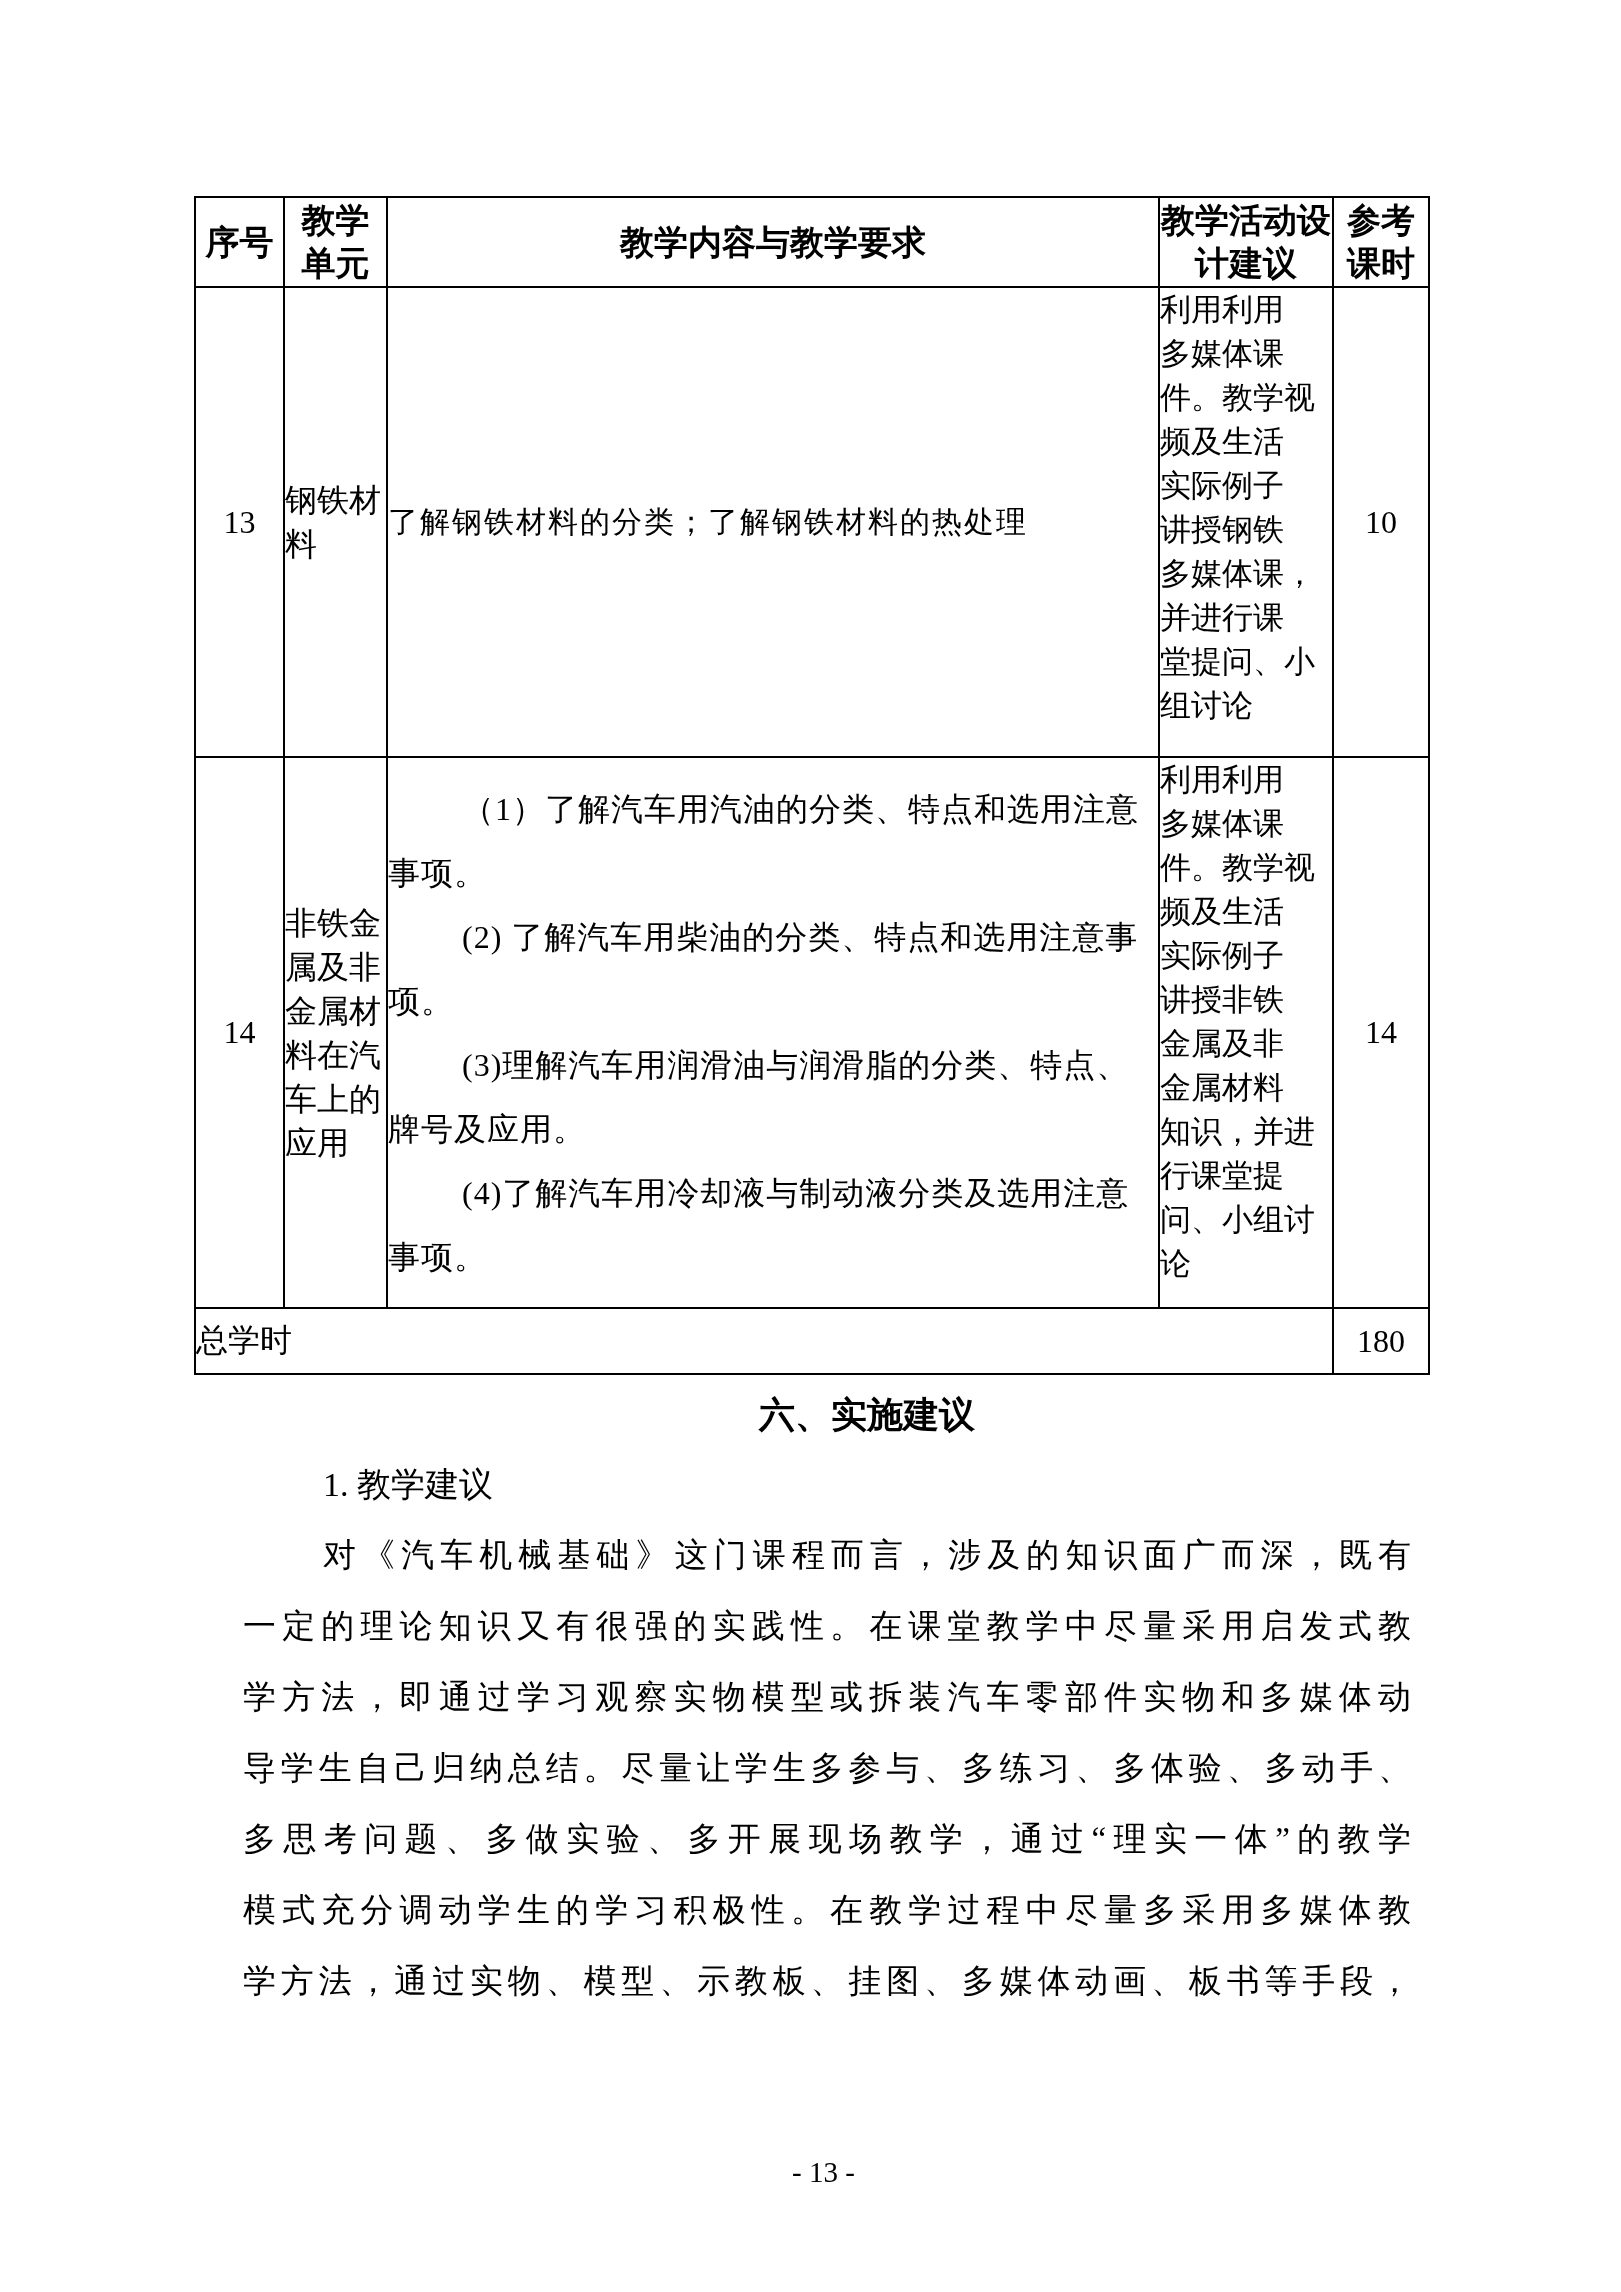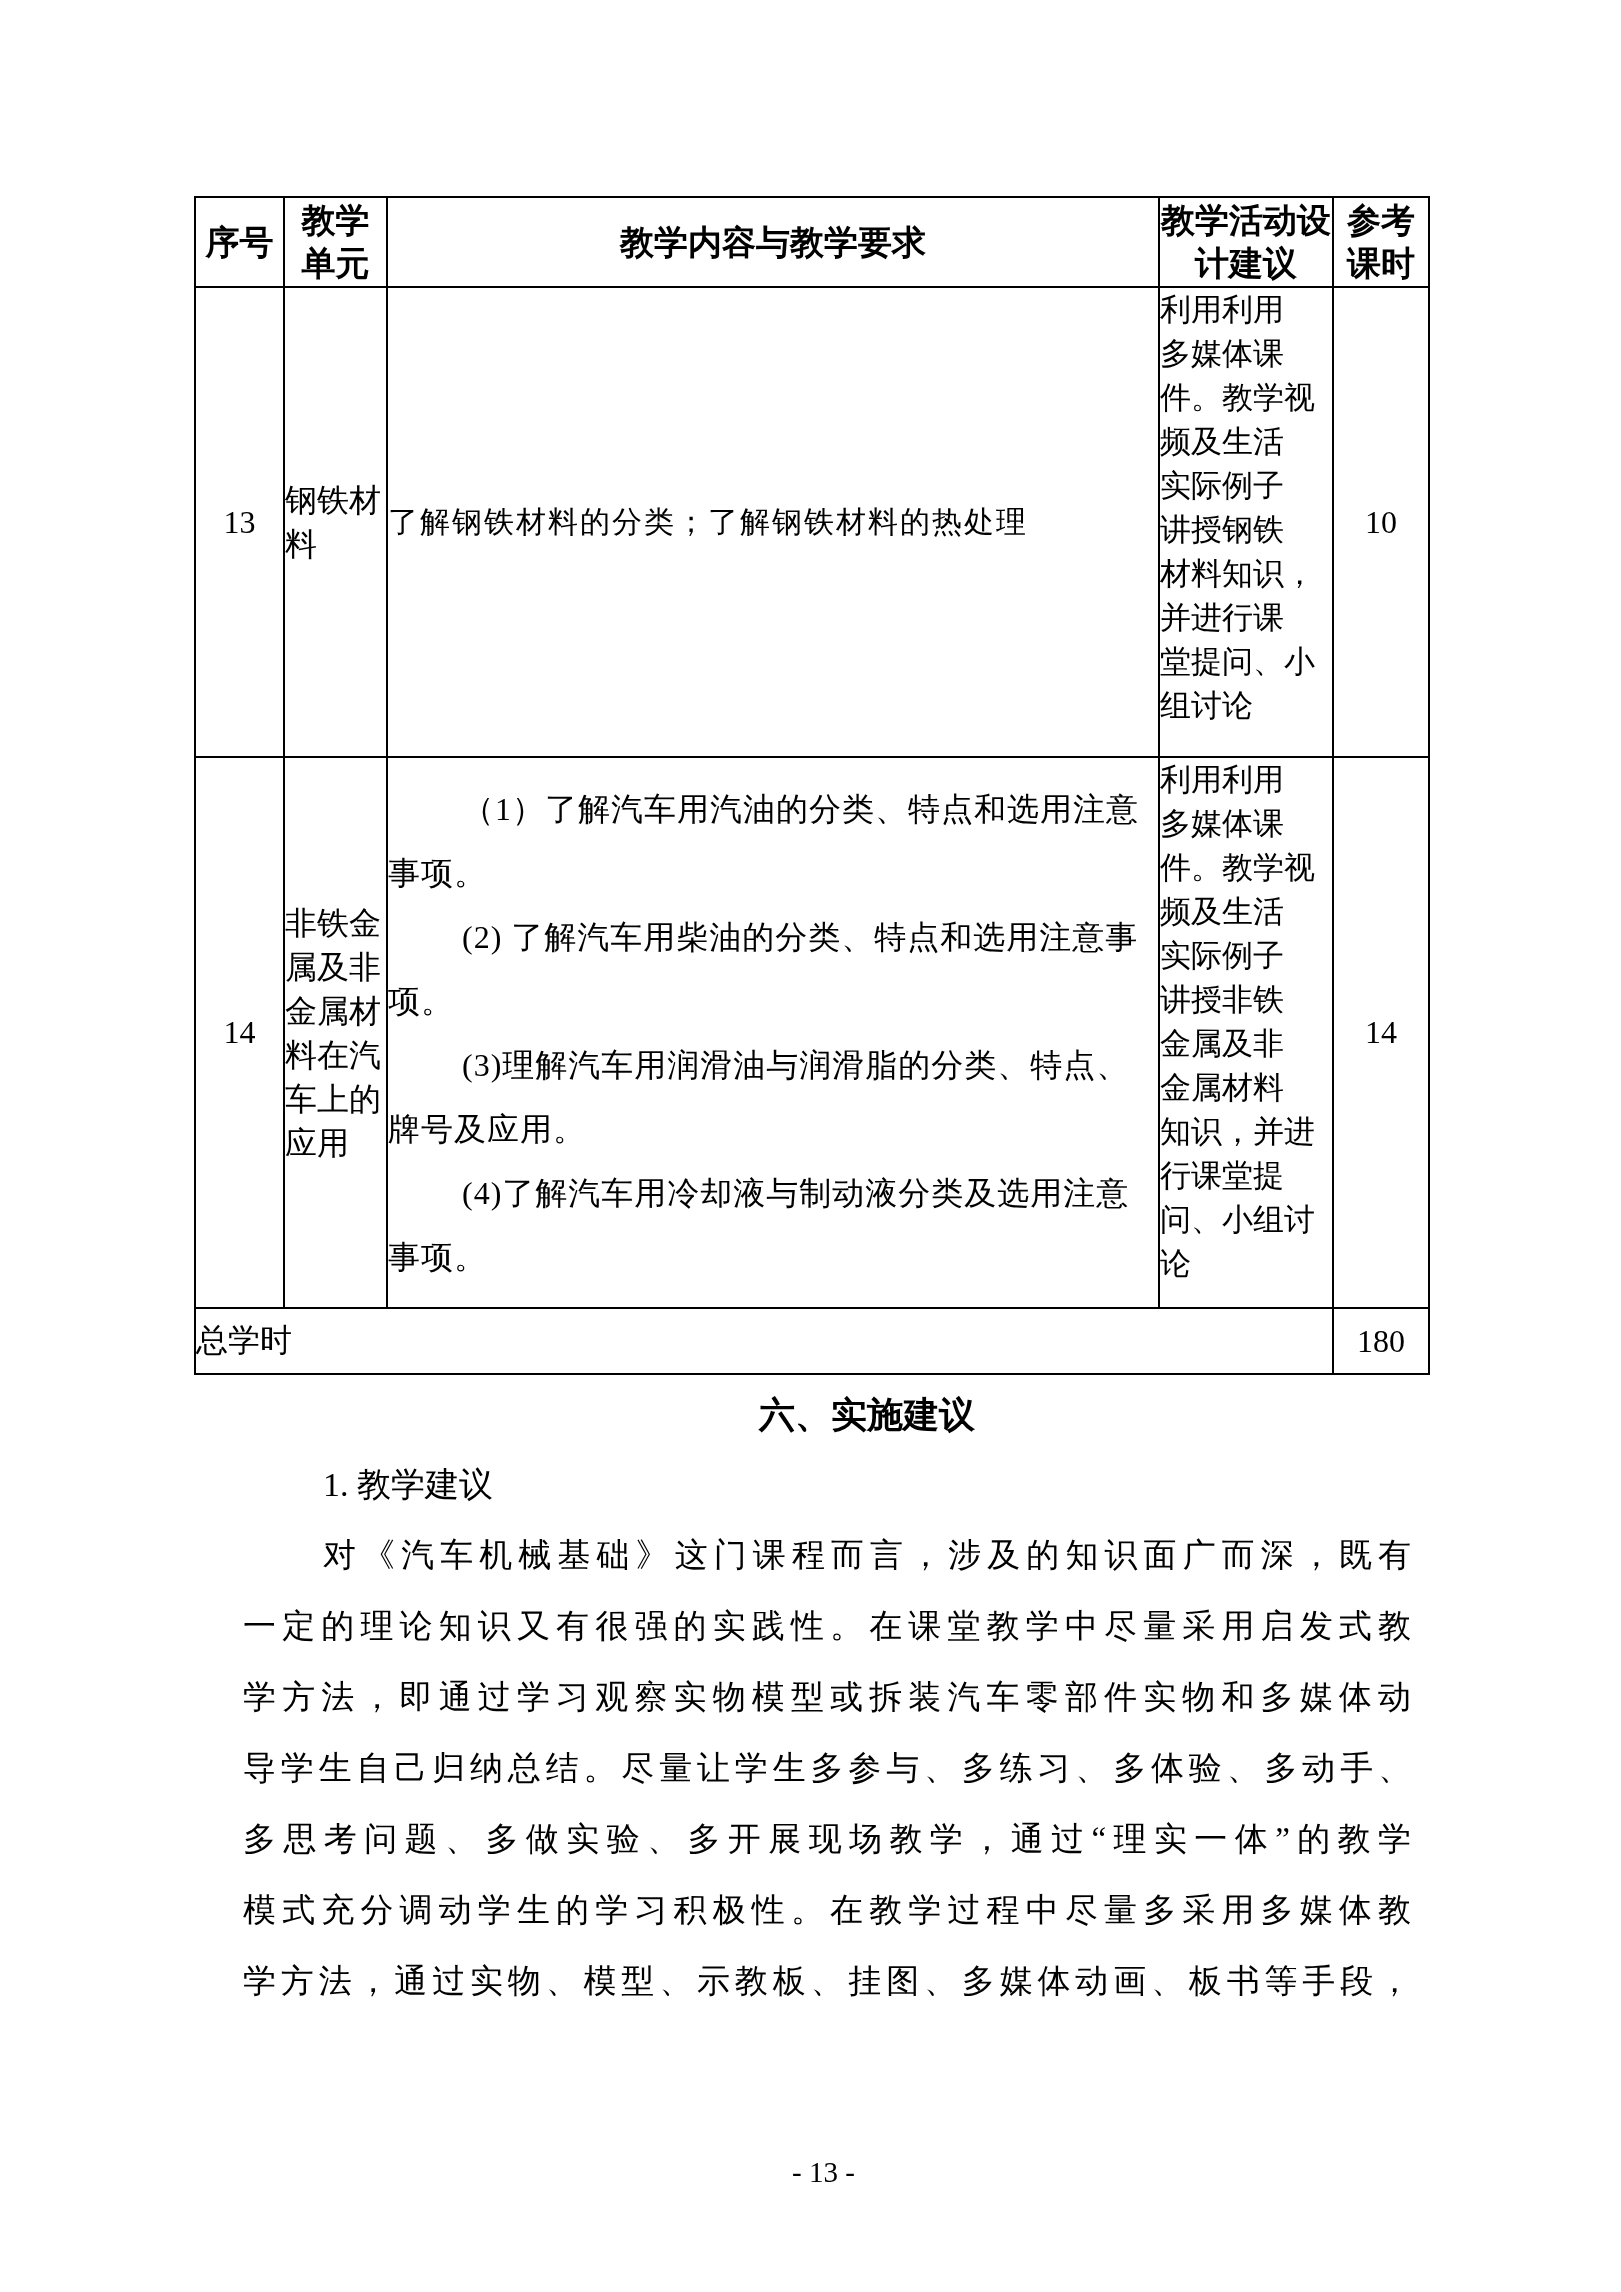--- a/index.html
+++ b/index.html
@@ -176,21 +176,21 @@
         <td class="content-cell">
           <div class="content-single-line">了解钢铁材料的分类；了解钢铁材料的热处理</div>
         </td>
         <td class="activity-cell">
           <div class="activity-line">利用利用</div>
           <div class="activity-line">多媒体课</div>
           <div class="activity-line">件。教学视</div>
           <div class="activity-line">频及生活</div>
           <div class="activity-line">实际例子</div>
           <div class="activity-line">讲授钢铁</div>
-          <div class="activity-line">材料知识，</div>
+          <div class="activity-line">多媒体课，</div>
           <div class="activity-line">并进行课</div>
           <div class="activity-line">堂提问、小</div>
           <div class="activity-line">组讨论</div>
         </td>
         <td class="hours-cell">10</td>
       </tr>
 
       <tr style="height:551px">
         <td class="no-cell">14</td>
         <td class="unit-cell">非铁金属及非金属材料在汽车上的应用</td>

